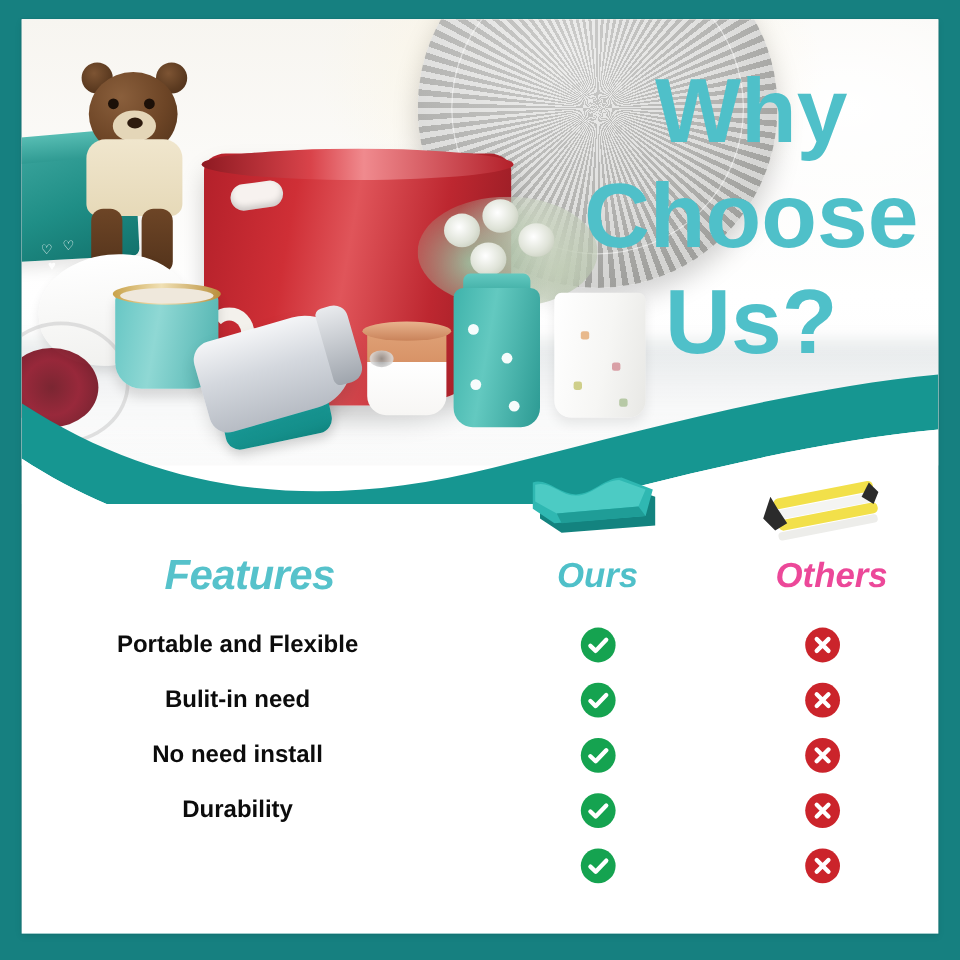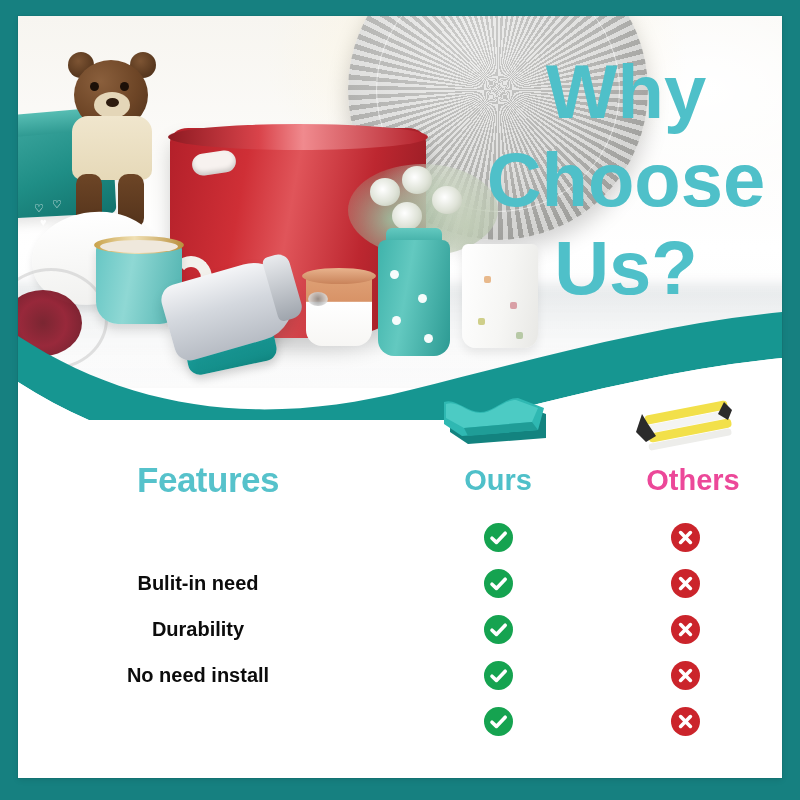--- a/index.html
+++ b/index.html
@@ -452,20 +452,21 @@
   }
   .prod.ours { left: 416px; top: 10px; }
   .prod.others { left: 604px; top: 12px; }
 
   .headers {
     position: absolute;
     left: 0;
     top: 92px;
     width: 764px;
     height: 46px;
+    font-style: italic;
   }
   .h-features {
     position: absolute;
     left: 100px;
     top: 0;
     width: 180px;
     text-align: center;
     font-size: 35px;
     font-weight: bold;
     color: #56c2cb;
@@ -647,20 +648,21 @@
       </svg>
 
       <div class="headers">
         <div class="h-features">Features</div>
         <div class="h-ours">Ours</div>
         <div class="h-others">Others</div>
       </div>
 
       <div class="rows" id="rows">
           <div class="row">
+            <div class="row-label">Portable and Flexible</div>
             <div class="mark yes">
               <svg viewBox="0 0 29 29" width="29" height="29">
                 <path d="M8 15.2 L12.4 19.4 L21.2 10.2" fill="none" stroke="#ffffff" stroke-width="3.6" stroke-linecap="round" stroke-linejoin="round"></path>
               </svg>
             </div>
             <div class="mark no">
               <svg viewBox="0 0 29 29" width="29" height="29">
                 <path d="M9.6 9.6 L19.4 19.4 M19.4 9.6 L9.6 19.4" fill="none" stroke="#ffffff" stroke-width="3.6" stroke-linecap="round"></path>
               </svg>
             </div>
@@ -672,34 +674,34 @@
                 <path d="M8 15.2 L12.4 19.4 L21.2 10.2" fill="none" stroke="#ffffff" stroke-width="3.6" stroke-linecap="round" stroke-linejoin="round"></path>
               </svg>
             </div>
             <div class="mark no">
               <svg viewBox="0 0 29 29" width="29" height="29">
                 <path d="M9.6 9.6 L19.4 19.4 M19.4 9.6 L9.6 19.4" fill="none" stroke="#ffffff" stroke-width="3.6" stroke-linecap="round"></path>
               </svg>
             </div>
           </div>
           <div class="row">
-            <div class="row-label">Durability</div>
+            <div class="row-label">No need install</div>
             <div class="mark yes">
               <svg viewBox="0 0 29 29" width="29" height="29">
                 <path d="M8 15.2 L12.4 19.4 L21.2 10.2" fill="none" stroke="#ffffff" stroke-width="3.6" stroke-linecap="round" stroke-linejoin="round"></path>
               </svg>
             </div>
             <div class="mark no">
               <svg viewBox="0 0 29 29" width="29" height="29">
                 <path d="M9.6 9.6 L19.4 19.4 M19.4 9.6 L9.6 19.4" fill="none" stroke="#ffffff" stroke-width="3.6" stroke-linecap="round"></path>
               </svg>
             </div>
           </div>
           <div class="row">
-            <div class="row-label">No need install</div>
+            <div class="row-label">Durability</div>
             <div class="mark yes">
               <svg viewBox="0 0 29 29" width="29" height="29">
                 <path d="M8 15.2 L12.4 19.4 L21.2 10.2" fill="none" stroke="#ffffff" stroke-width="3.6" stroke-linecap="round" stroke-linejoin="round"></path>
               </svg>
             </div>
             <div class="mark no">
               <svg viewBox="0 0 29 29" width="29" height="29">
                 <path d="M9.6 9.6 L19.4 19.4 M19.4 9.6 L9.6 19.4" fill="none" stroke="#ffffff" stroke-width="3.6" stroke-linecap="round"></path>
               </svg>
             </div>

